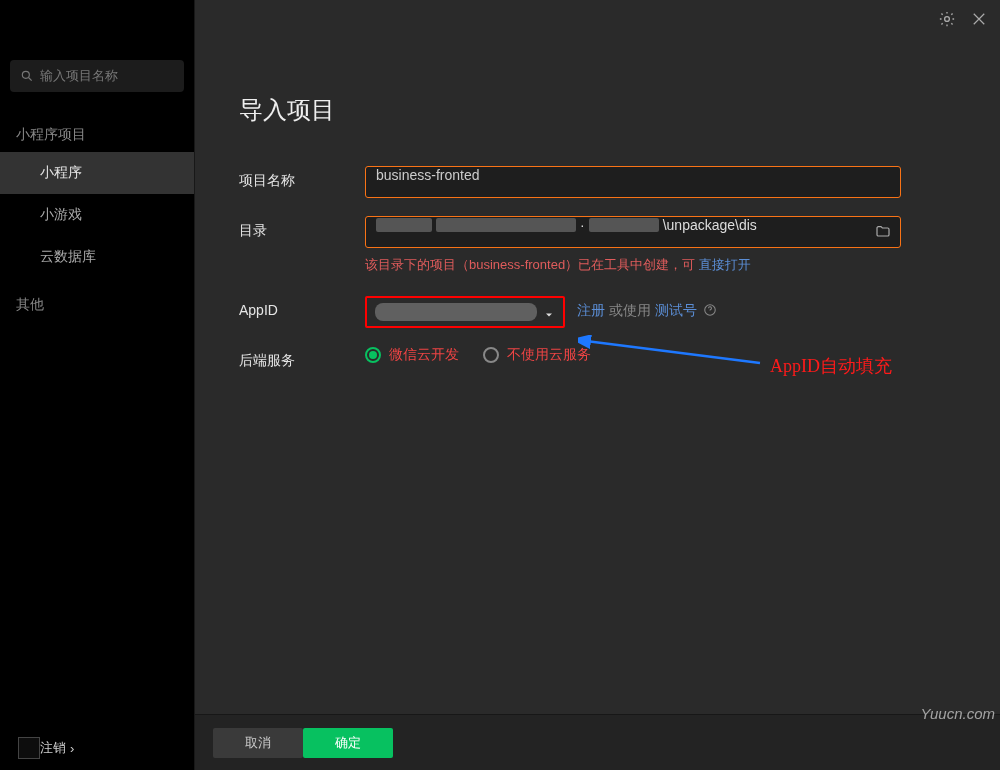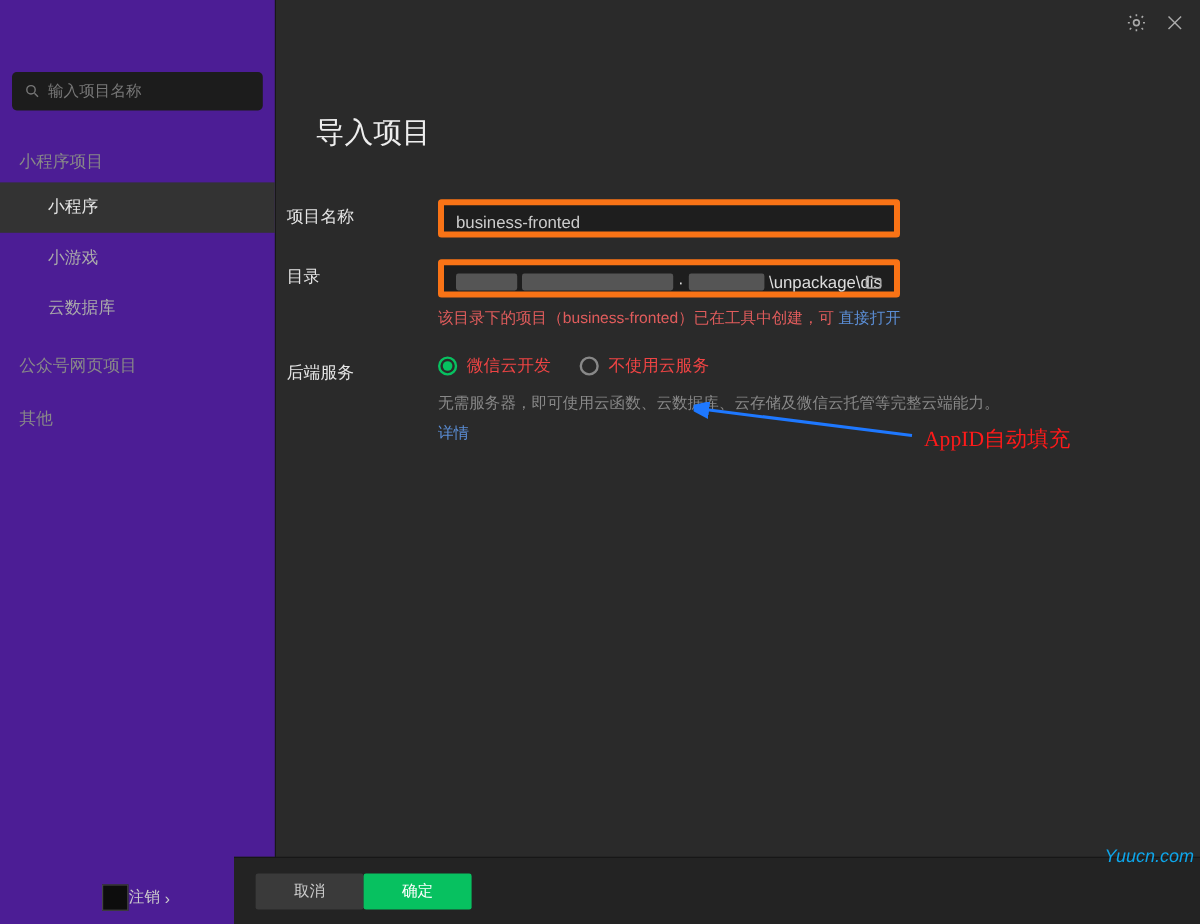--- a/index.html
+++ b/index.html
@@ -6,52 +6,52 @@
   body {
     width: 1000px; height: 770px;
     background: #2a2a2a;
     font-family: -apple-system, "Helvetica Neue", "PingFang SC", "Microsoft YaHei", sans-serif;
     font-size: 14px; color: #b8b8b8;
     overflow: hidden; position: relative;
   }
   .titlebar { position: absolute; top: 0; right: 0; height: 40px; display: flex; align-items: center; padding: 0 12px; gap: 14px; }
   .titlebar svg { width: 18px; height: 18px; }
   .sidebar {
-    position: absolute; left: 0; top: 0; bottom: 0; width: 230px;
-    background: #4c1d95; border-right: 1px solid #181818;
+    position: absolute; left: 0; top: 0; bottom: 0; width: 195px;
+    background: #000000; border-right: 1px solid #181818;
     padding-top: 60px;
   }
   .search-box {
     margin: 0 10px; height: 32px; background: #1c1c1c; border-radius: 4px;
     display: flex; align-items: center; padding: 0 10px; color: #777;
   }
   .search-box svg { width: 14px; height: 14px; margin-right: 6px; }
   .search-box span { font-size: 13px; }
   .nav { margin-top: 26px; }
   .nav-head { padding: 8px 16px; color: #888; font-size: 14px; }
   .nav-item { padding: 12px 16px 12px 40px; font-size: 14px; color: #aaa; cursor: pointer; }
   .nav-item.active { background: #333333; color: #e6e6e6; }
   .sidebar-foot {
-    position: absolute; left: 16px; bottom: 0; width: 195px; height: 44px;
-    display: flex; align-items: center; justify-content: center;
+    position: absolute; left: 4px; bottom: 0; width: 195px; height: 44px;
+    display: flex; align-items: center; justify-content: flex-start;
     padding: 0 14px;
   }
   .avatar { width: 22px; height: 22px; background: #0d0d0d; border: 1px solid #444; }
   .logout { display: flex; align-items: center; gap: 4px; color: #ccc; font-size: 13px; }
 
   .main { position: absolute; left: 195px; right: 0; top: 0; bottom: 60px; padding: 44px 12px 0 44px; }
-  .title { font-size: 24px; color: #eee; margin-bottom: 40px; margin-top: 50px; margin-left: 24px; }
+  .title { font-size: 24px; color: #eee; margin-bottom: 40px; margin-top: 50px; }
   .row { display: flex; align-items: flex-start; margin-bottom: 18px; }
   .label { width: 126px; flex: 0 0 126px; color: #e5e5e5; font-size: 14px; padding-top: 6px; }
   .field { flex: 0 0 460px; }
   .extra { padding-left: 12px; padding-top: 6px; display: flex; align-items: center; gap: 4px; color: #888; }
   .link { color: #5b8ed6; text-align: right; }
   .inp {
-    height: 32px; background: #1e1e1e; border: 5px solid #f97316; border-radius: 3px;
-    padding: 0 10px; color: #ccc; display: flex; align-items: flex-end; width: 385px;
+    height: 32px; background: #1e1e1e; border: 1px solid #f97316; border-radius: 3px;
+    padding: 0 10px; color: #ccc; display: flex; align-items: flex-start; width: 536px;
     position: relative;
   }
   .inp.path { color: #ddd; }
   .inp .folder { position: absolute; right: 8px; top: 7px; }
   .redacted { background: #555; height: 14px; border-radius: 2px; }
   .path-redact-group { display: flex; align-items: center; gap: 4px; width: 100%; }
   .appid-box {
     width: 200px; height: 32px; border: 2px solid #f00; border-radius: 2px;
     display: flex; align-items: center; padding: 0 8px; position: relative;
     background: #2a2a2a;
@@ -80,21 +80,21 @@
   .btn { width: 90px; height: 30px; border-radius: 2px; display: flex; align-items: center; justify-content: center; font-size: 13px; }
   .btn.cancel { background: #3a3a3a; color: #ccc; }
   .btn.ok { background: #07c160; color: #fff; }
 
   .annot {
     position: absolute; color: #ff1a1a; font-size: 18px; font-family: SimSun, serif;
     pointer-events: none;
   }
   .arrow { position: absolute; pointer-events: none; }
   .watermark {
-    position: absolute; right: 5px; bottom: 48px; color: #0ea5e9; font-size: 15px;
+    position: absolute; right: 5px; bottom: 48px; color: #a3a3a3; font-size: 15px;
     font-family: Arial, sans-serif; font-style: italic; pointer-events: none; margin-top: 13px;
   }
 </style>
 </head>
 <body>
 
 <div class="titlebar">
   <span>
     <svg viewBox="0 0 24 24" fill="none" stroke="#aaa" stroke-width="1.8">
       <circle cx="12" cy="12" r="3.2"></circle>
@@ -115,21 +115,20 @@
         <path d="M20 20l-5-5"></path>
     </svg>
     <span>输入项目名称</span>
   </div>
 
   <div class="nav">
     <div class="nav-head">小程序项目</div>
     <div class="nav-item active">小程序</div>
     <div class="nav-item">小游戏</div>
     <div class="nav-item">云数据库</div>
-    <div class="nav-head" style="margin-top:10px">公众号网页项目</div>
     <div class="nav-head" style="margin-top:10px">其他</div>
   </div>
 
   <div class="sidebar-foot">
     <div class="avatar"></div>
     <div class="logout">
       <span>注销</span>
       <span>›</span>
     </div>
   </div>
@@ -164,38 +163,58 @@
           </svg>
         </span>
       </div>
       <div class="warn-line">
         <span>该目录下的项目（business-fronted）已在工具中创建，可</span>
         <span class="link">直接打开</span>
       </div>
     </div>
   </div>
 
+  <div class="row">
+    <div class="label">AppID</div>
+    <div style="flex:0 0 200px">
+      <div class="appid-box">
+        <span class="redacted"></span>
+        <span class="caret">
+          <svg width="12" height="12" viewBox="0 0 24 24" fill="#ddd">
+              <path d="M6 9l6 6 6-6z"></path>
+            </svg>
+        </span>
+      </div>
+    </div>
+    <div class="extra">
+      <span class="link">注册</span>
+      <span>或使用</span>
+      <span class="link">测试号</span>
+      <span style="margin-left:2px">
+        <svg width="14" height="14" viewBox="0 0 24 24" fill="none" stroke="#888" stroke-width="1.8">
+          <circle cx="12" cy="12" r="9"></circle>
+          <path d="M9.5 9a2.5 2.5 0 1 1 3.5 2.3c-.8.4-1 1-1 1.7M12 17h.01"></path>
+        </svg>
+      </span>
+    </div>
+  </div>
 
   <div class="row">
     <div class="label">后端服务</div>
     <div>
       <div class="radio-row">
         <div class="radio">
           <span class="radio-dot on"></span>
           <span>微信云开发</span>
         </div>
         <div class="radio">
           <span class="radio-dot"></span>
           <span>不使用云服务</span>
         </div>
       </div>
-      <div class="desc">
-        <span>无需服务器，即可使用云函数、云数据库、云存储及微信云托管等完整云端能力。</span>
-        <span class="link">详情</span>
-      </div>
     </div>
   </div>
 </div>
 
 <svg class="arrow" style="left:578px; top:335px;" width="192" height="40">
   <defs>
     <marker id="ah" markerWidth="10" markerHeight="10" refX="2" refY="3" orient="auto">
       <path d="M0,0 L0,6 L8,3 z" fill="#1e78ff"></path>
     </marker>
   </defs>

